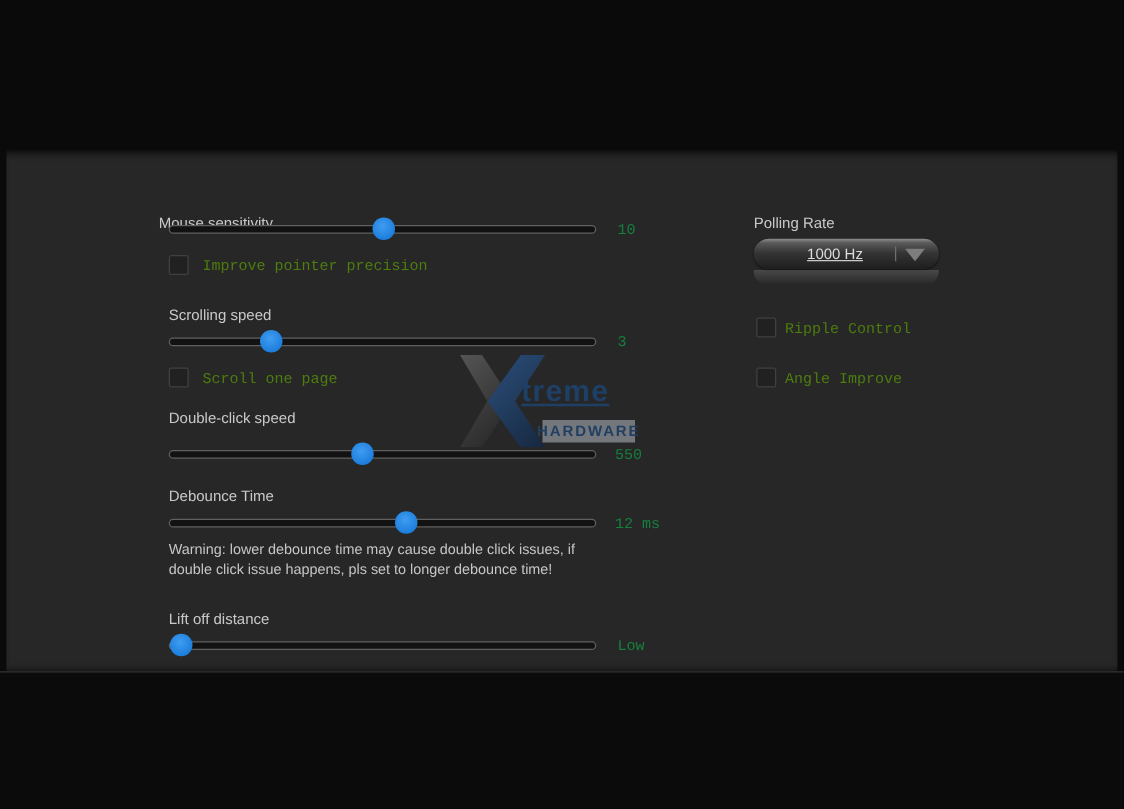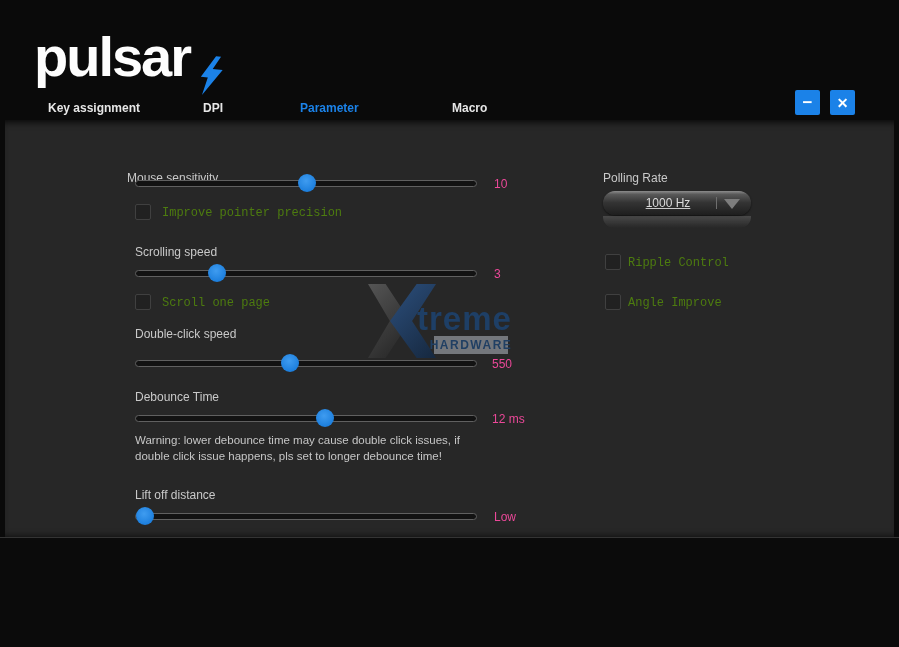--- a/index.html
+++ b/index.html
@@ -36,21 +36,21 @@
   .win-min { left:795px; font-size:17px; line-height:20px; }
   .win-close { left:830px; font-size:14px; }
 
   
   .main {
     position:absolute; top:120px; left:5px; width:889px; height:417px; background:#272727;
     box-shadow: inset 0 7px 7px -5px rgba(0,0,0,.85), inset 0 -6px 6px -5px rgba(0,0,0,.6);
   }
 
   .label { position:absolute; font-size:12px; color:#c9c9c9; white-space:nowrap; }
-  .value { position:absolute; font-size:12px; color:#ec4899; white-space:nowrap; }
+  .value { position:absolute; font-size:12px; color:#15803d; white-space:nowrap;font-family:Liberation Mono, monospace; }
 
   .slider { position:absolute; left:135px; width:342px; height:18px; cursor:pointer; }
   .track {
     position:absolute; left:0; right:0; top:6px; height:7px;
     background:#121212; border:1px solid #606060; border-radius:5px;
   }
   .thumb {
     position:absolute; top:0; width:18px; height:18px; border-radius:50%;
     background:radial-gradient(circle at 45% 38%, #3f9cf0, #1d7fdd 70%, #176ec4);
     cursor:grab;
@@ -94,60 +94,40 @@
     background:linear-gradient(135deg,#555 0%,#222 100%);
     clip-path:polygon(0 0, 42% 0, 100% 50%, 42% 100%, 0 100%, 52% 50%);
   }
   .wm-chev.blue {
     left:390px; top:284px; width:46px; height:74px;
     background:linear-gradient(135deg,#2c4f7c 0%,#16283f 100%);
     clip-path:polygon(100% 0, 58% 0, 0 50%, 58% 100%, 100% 100%, 48% 50%);
   }
   .wm-treme {
     position:absolute; left:417px; top:300px;
-    font-size:33px; font-weight:bold; letter-spacing:1px; color:#1e3f66;
+    font-size:24px; font-weight:bold; letter-spacing:1px; color:#1e3f66;text-decoration:underline;
   }
   .wm-hw {
     position:absolute; left:434px; top:336px; width:74px; height:18px;
     background:rgba(130,134,140,.85); color:#203f63;
     font-size:12px; font-weight:bold; letter-spacing:1.5px;
     display:flex; align-items:center; justify-content:center;
   }
 
   
   .footer {
     position:absolute; top:537px; left:0; width:899px; height:110px;
     background:#0b0b0b; border-top:1px solid #343434;
   }
 </style>
 </head>
 <body>
 
 <div class="stage">
 
-  <div class="titlebar">
-    <div class="logo">
-      <span class="logo-text">pulsar</span>
-      <svg class="bolt" width="30" height="40" viewBox="0 0 30 40">
-        <polygon points="17,0 4,22 11,22 7,40 25,13 15,13 22,0" fill="#1b82e8" transform="rotate(6 15 20)"></polygon>
-      </svg>
-    </div>
-
-    <span class="tab tab-key">Key assignment</span>
-    <span class="tab tab-dpi">DPI</span>
-    <span class="tab tab-param active">Parameter</span>
-    <span class="tab tab-macro">Macro</span>
-
-    <div class="win-btn win-min">
-      <span>−</span>
-    </div>
-    <div class="win-btn win-close">
-      <span>✕</span>
-    </div>
-  </div>
 
   <div class="main"></div>
 
   <span class="label" style="left:127px; top:155px;margin-top:16px;">Mouse sensitivity</span>
   <div class="slider" style="top:174px;">
     <div class="track"></div>
     <div class="thumb" style="left: calc(50.3% - 9px);"></div>
   </div>
   <span class="value" style="left:494px; top:177px;">10</span>
 

